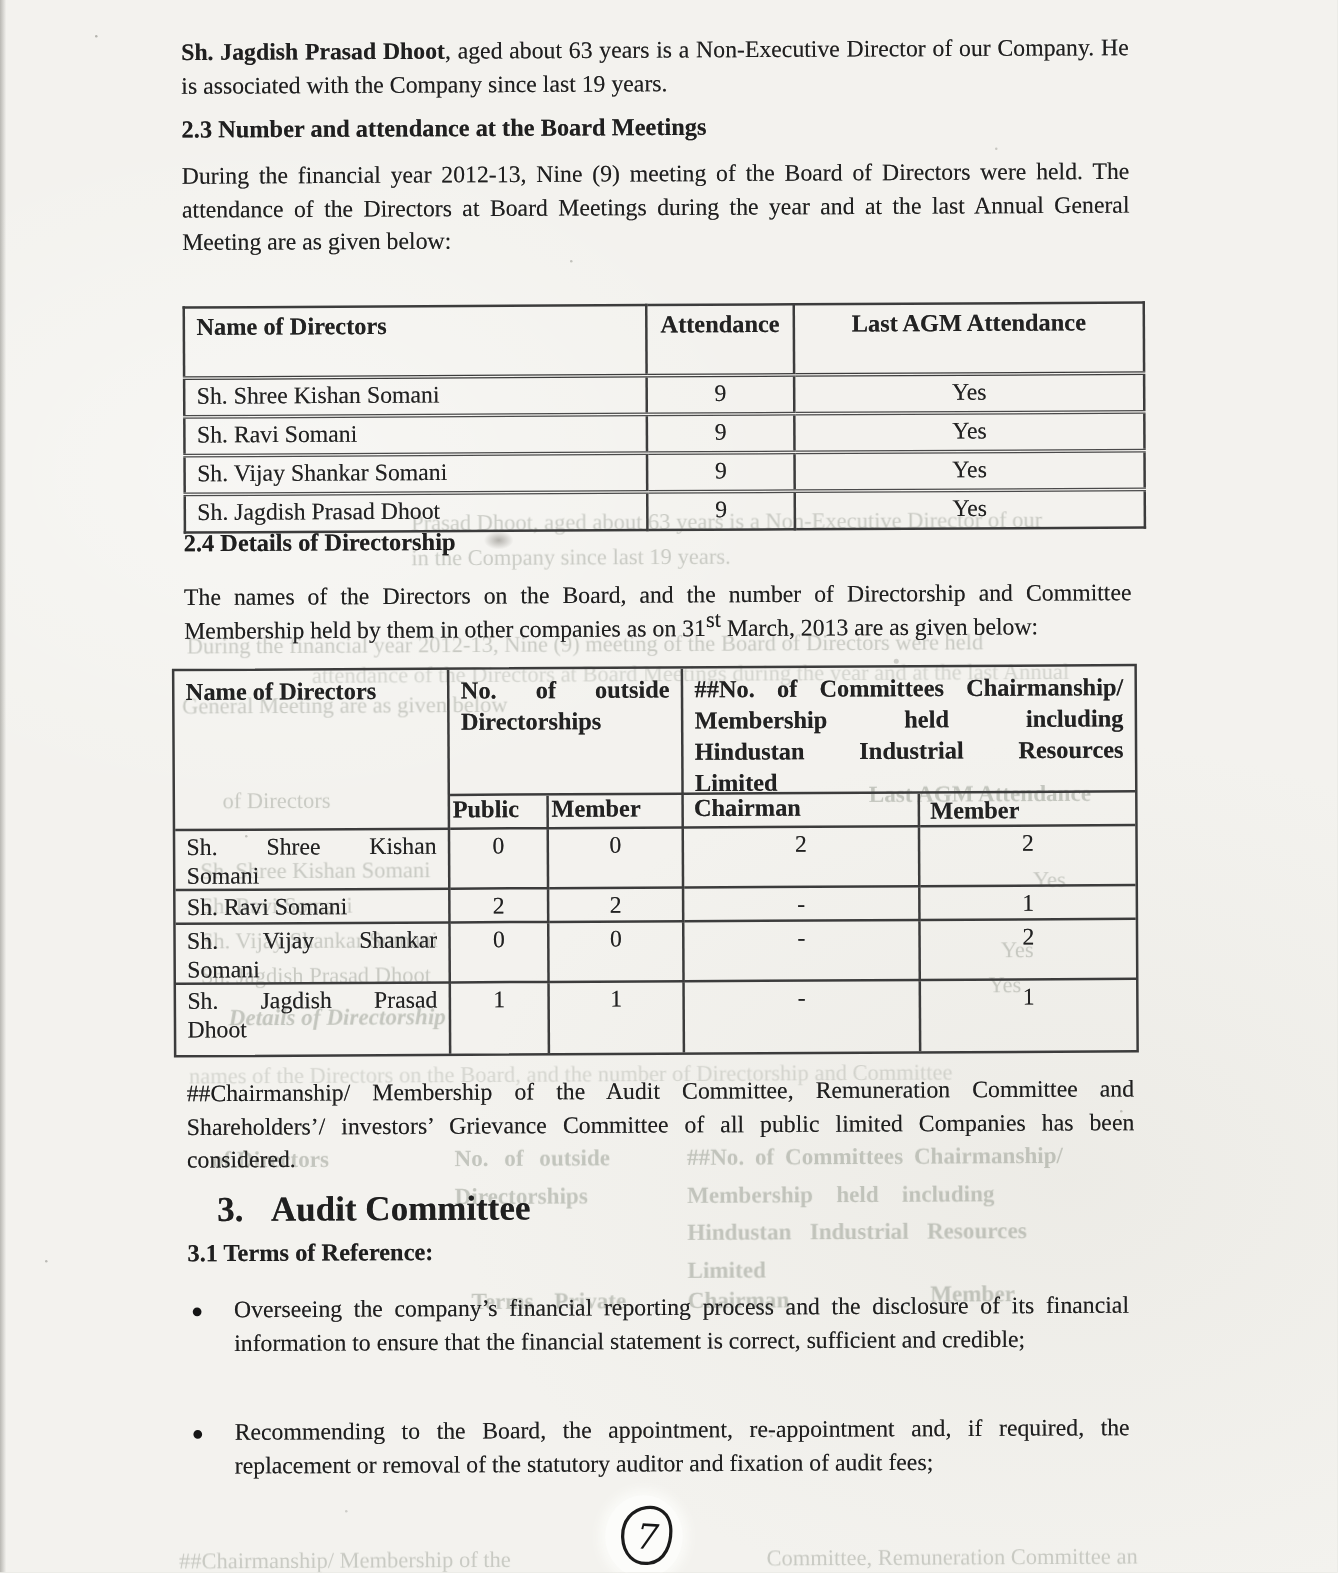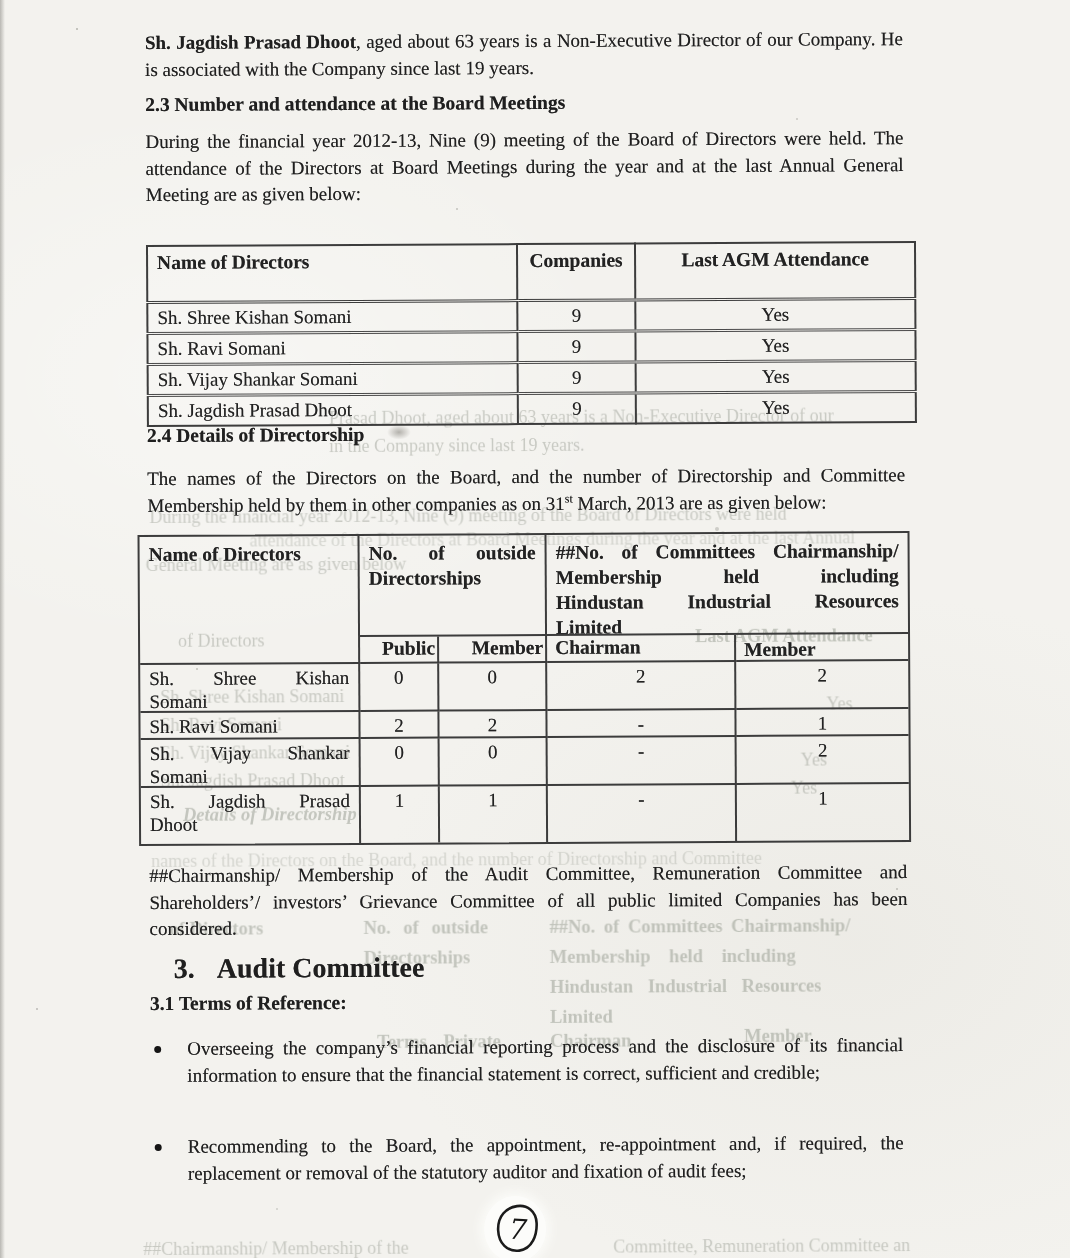--- a/index.html
+++ b/index.html
@@ -11,21 +11,21 @@
       radial-gradient(ellipse 700px 500px at 80% 75%, rgba(222,220,212,0.30), transparent 70%);
     font-family:"Liberation Serif", serif; color:#1f1f1f;
   }
   .edge-strip{position:absolute;left:0;top:0;width:5px;height:100%;
     background:linear-gradient(to right,#b9b8b3,rgba(185,184,179,0));}
   .rot{position:absolute;inset:0;transform:rotate(-0.3deg);transform-origin:50% 50%;}
   .para{position:absolute;text-align:justify;font-size:19px;line-height:26.5px;
     text-shadow:0 0 .5px rgba(20,20,20,.55);}
   .heading{position:absolute;font-weight:700;font-size:19.5px;text-shadow:0 0 .5px rgba(20,20,20,.6);}
   .bold{font-weight:700;}
-  sup.st{font-size:12px;vertical-align:super;line-height:0;}
+  sup.st{font-size:18px;vertical-align:super;line-height:0;}
 
   
   table.t1{position:absolute;left:148px;top:243px;width:768px;border-collapse:collapse;
     table-layout:fixed;font-size:19px;color:#222;}
   table.t1 th,table.t1 td{border:2px solid #3c3c3c;text-shadow:0 0 .5px rgba(20,20,20,.5);}
   table.t1 thead th{height:48px;vertical-align:top;padding-top:5px;font-size:19.5px;
     border-bottom:3px double #3c3c3c;}
   table.t1 th.c0{text-align:left;padding-left:9px;}
   table.t1 td{height:26px;border-top:3px double #4a4a4a;}
   table.t1 td.c0{text-align:left;padding-left:9px;}
@@ -37,21 +37,21 @@
     grid-template-rows:101px 27px 48px 27px 48px 56px;
     font-size:19px;color:#222;box-sizing:content-box;}
   .t2>div{border-right:2px solid #3c3c3c;border-bottom:2px solid #3c3c3c;
     box-sizing:border-box;overflow:hidden;text-shadow:0 0 .5px rgba(20,20,20,.5);}
   .t2>div.lastcol{border-right:none;}
   .t2>div.lastrow{border-bottom:none;}
   .t2 .hd{font-weight:700;font-size:19.5px;padding:5px 9px;line-height:25px;}
   .jl{text-align:justify;text-align-last:justify;}
   .ll{text-align:left;text-align-last:left;}
   .t2 .sub{font-weight:700;font-size:19.5px;padding:1px 8px 0 8px;}
-  .t2 .sub.ctr{text-align:right;padding:1px 2px 0 2px;}
+  .t2 .sub.ctr{text-align:left;padding:1px 2px 0 2px;}
   .t2 .ncell{padding:2px 9px;line-height:23px;}
   .t2 .vcell{text-align:center;padding-top:3px;line-height:22px;}
 
   
   .bullet-dot{position:absolute;width:7px;height:7px;border-radius:50%;background:#151515;}
 
   
   .ghost{position:absolute;white-space:nowrap;color:rgba(98,106,92,0.30);
     font-size:18px;filter:blur(0.55px);}
   .ghost.gb{font-weight:700;font-size:18.5px;color:rgba(98,106,92,0.33);}
@@ -113,21 +113,21 @@
 
     <table class="t1">
       <colgroup>
           <col style="width:370px">
           <col style="width:118px">
           <col style="width:280px">
         </colgroup>
       <thead>
         <tr>
           <th class="c0">Name of Directors</th>
-          <th class="cc">Companies</th>
+          <th class="cc">Attendance</th>
           <th class="cc">Last AGM Attendance</th>
         </tr>
       </thead>
       <tbody>
         <tr>
           <td class="c0">Sh. Shree Kishan Somani</td>
           <td class="cc">9</td>
           <td class="cc">Yes</td>
         </tr>
         <tr>

